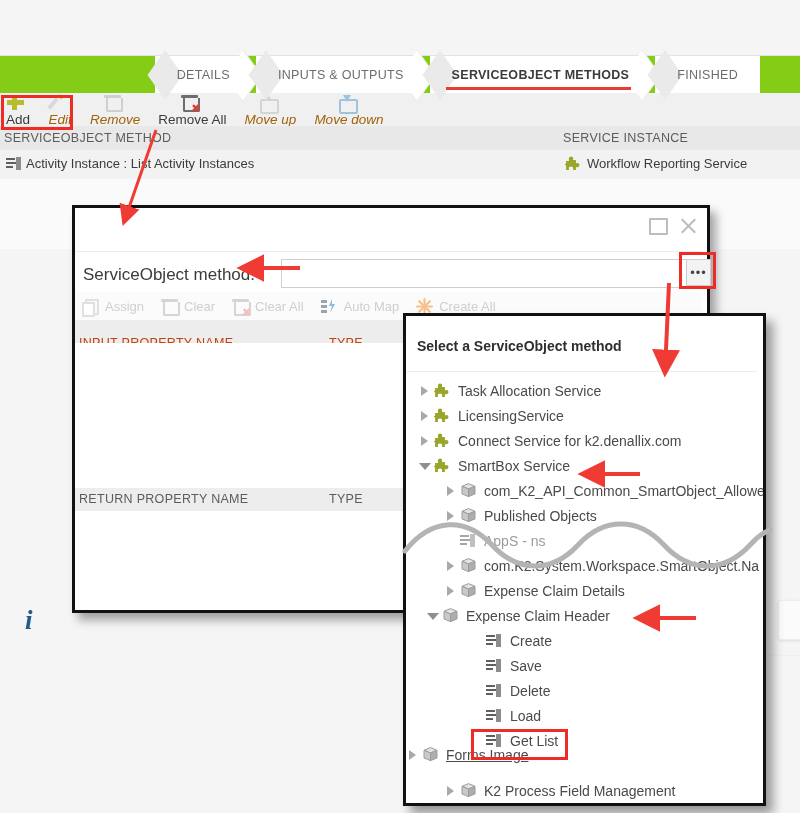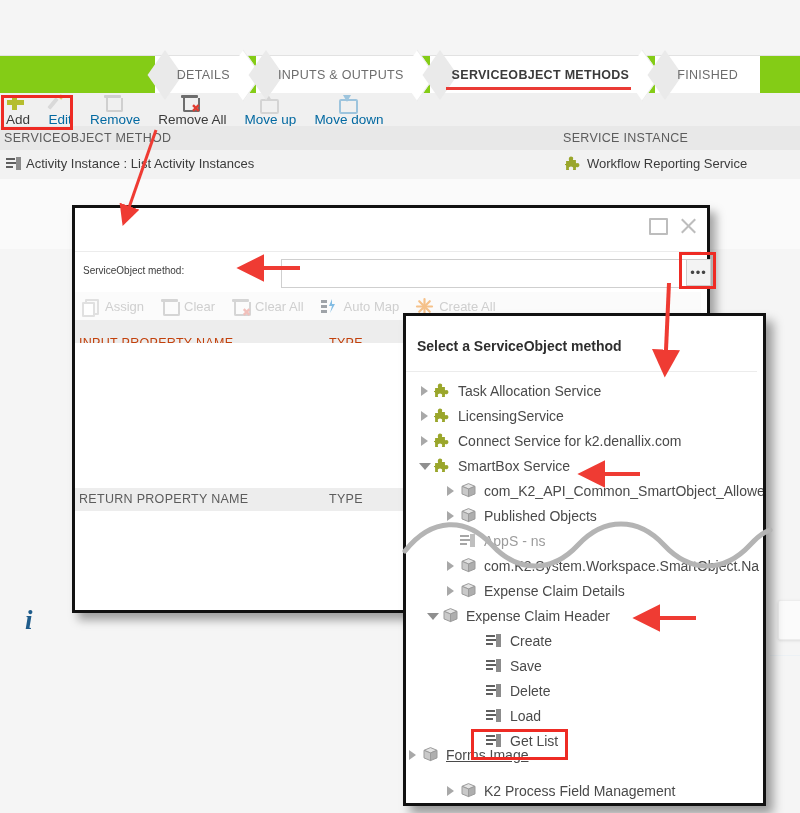--- a/index.html
+++ b/index.html
@@ -27,21 +27,21 @@
   .wz span{position:relative;z-index:3;white-space:nowrap;}
   .wz.active{color:#3b3b3b;font-weight:bold;}
   .wz.active .wz-underline{position:absolute;left:16px;right:14px;bottom:4px;height:3px;background:#ea3b35;z-index:4;}
   .wz.last{margin-right:0;padding-right:22px;}
   .wz.last:after{display:none;}
 
   
   #main-toolbar{position:absolute;left:0;top:93px;width:800px;height:33px;background:#f0f0f0;
       display:flex;align-items:center;}
   .tb-btn{display:flex;align-items:center;height:33px;padding:0 12px 0 6px;font-size:13.5px;color:#3b3b3b;white-space:nowrap;flex-direction:column;}
-  .tb-btn.disabled{color:#0369a1;}
+  .tb-btn.disabled{color:#a16207;font-style:italic;}
   .tb-ico{width:19px;height:19px;margin-right:5px;display:inline-block;position:relative;flex:none;}
 
   
   .ico-plus:before{content:"";position:absolute;left:1px;top:7px;width:17px;height:5px;background:#b5bd2e;}
   .ico-plus:after{content:"";position:absolute;left:6px;top:2px;width:5px;height:15px;background:#b5bd2e;}
 
   
   .ico-pencil:before{content:"";position:absolute;left:3px;top:4px;width:4px;height:13px;background:#d9d9d9;
       transform:rotate(40deg);border-radius:1px;}
   .ico-pencil:after{content:"";position:absolute;left:11px;top:2px;width:4px;height:4px;background:#e8c46a;transform:rotate(40deg);}
@@ -96,21 +96,21 @@
       border:3px solid #111;box-shadow:6px 7px 9px rgba(0,0,0,.35);}
   #bind-title{position:absolute;left:12px;top:14px;font-size:14px;font-weight:bold;color:#2e2e2e;}
   #bind-winbtns{position:absolute;right:10px;top:10px;display:flex;align-items:center;gap:12px;}
   .wb-restore{width:15px;height:13px;border:2px solid #bdbdbd;border-radius:1px;}
   .wb-close{width:17px;height:17px;position:relative;}
   .wb-close:before,.wb-close:after{content:"";position:absolute;left:-1px;top:7px;width:19px;height:2px;background:#bdbdbd;}
   .wb-close:before{transform:rotate(45deg);}
   .wb-close:after{transform:rotate(-45deg);}
   #bind-header-rule{position:absolute;left:0;top:43px;width:626px;height:1px;background:#ececec;}
 
-  #som-label{position:absolute;left:8px;top:57px;font-size:10px;color:#3b3b3b;}
+  #som-label{position:absolute;left:8px;top:57px;font-size:17px;color:#3b3b3b;}
   #som-input{position:absolute;left:206px;top:51px;width:404px;height:25px;background:#fff;border:1px solid #cfcfcf;}
   #som-browse{position:absolute;left:611px;top:51px;width:23px;height:25px;background:#f3f3f3;border:1px solid #cdcdcd;
       display:flex;align-items:center;justify-content:center;font-size:13px;color:#444;letter-spacing:1px;line-height:8px;}
   #som-browse-hl{position:absolute;left:607px;top:47px;width:33px;height:33px;border:3px solid #ee2b24;}
 
   #bind-toolbar{position:absolute;left:0;top:84px;width:626px;height:28px;background:#fbfbfb;display:flex;align-items:center;}
   .btb{display:flex;align-items:center;height:28px;padding:0 10px 0 6px;font-size:13px;color:#cfcfcf;white-space:nowrap;}
   .btb .tb-ico{opacity:.85;}
   .ico-assign:before{content:"";position:absolute;left:4px;top:2px;width:10px;height:12px;border:2px solid #dcdcdc;border-radius:1px;}
   .ico-assign:after{content:"";position:absolute;left:1px;top:5px;width:9px;height:11px;border:2px solid #dcdcdc;background:#fff;border-radius:1px;}

